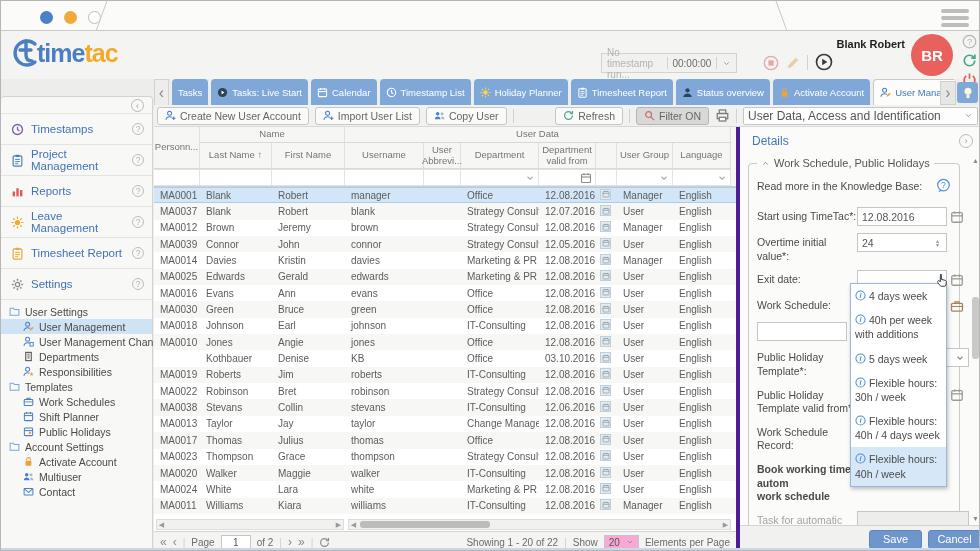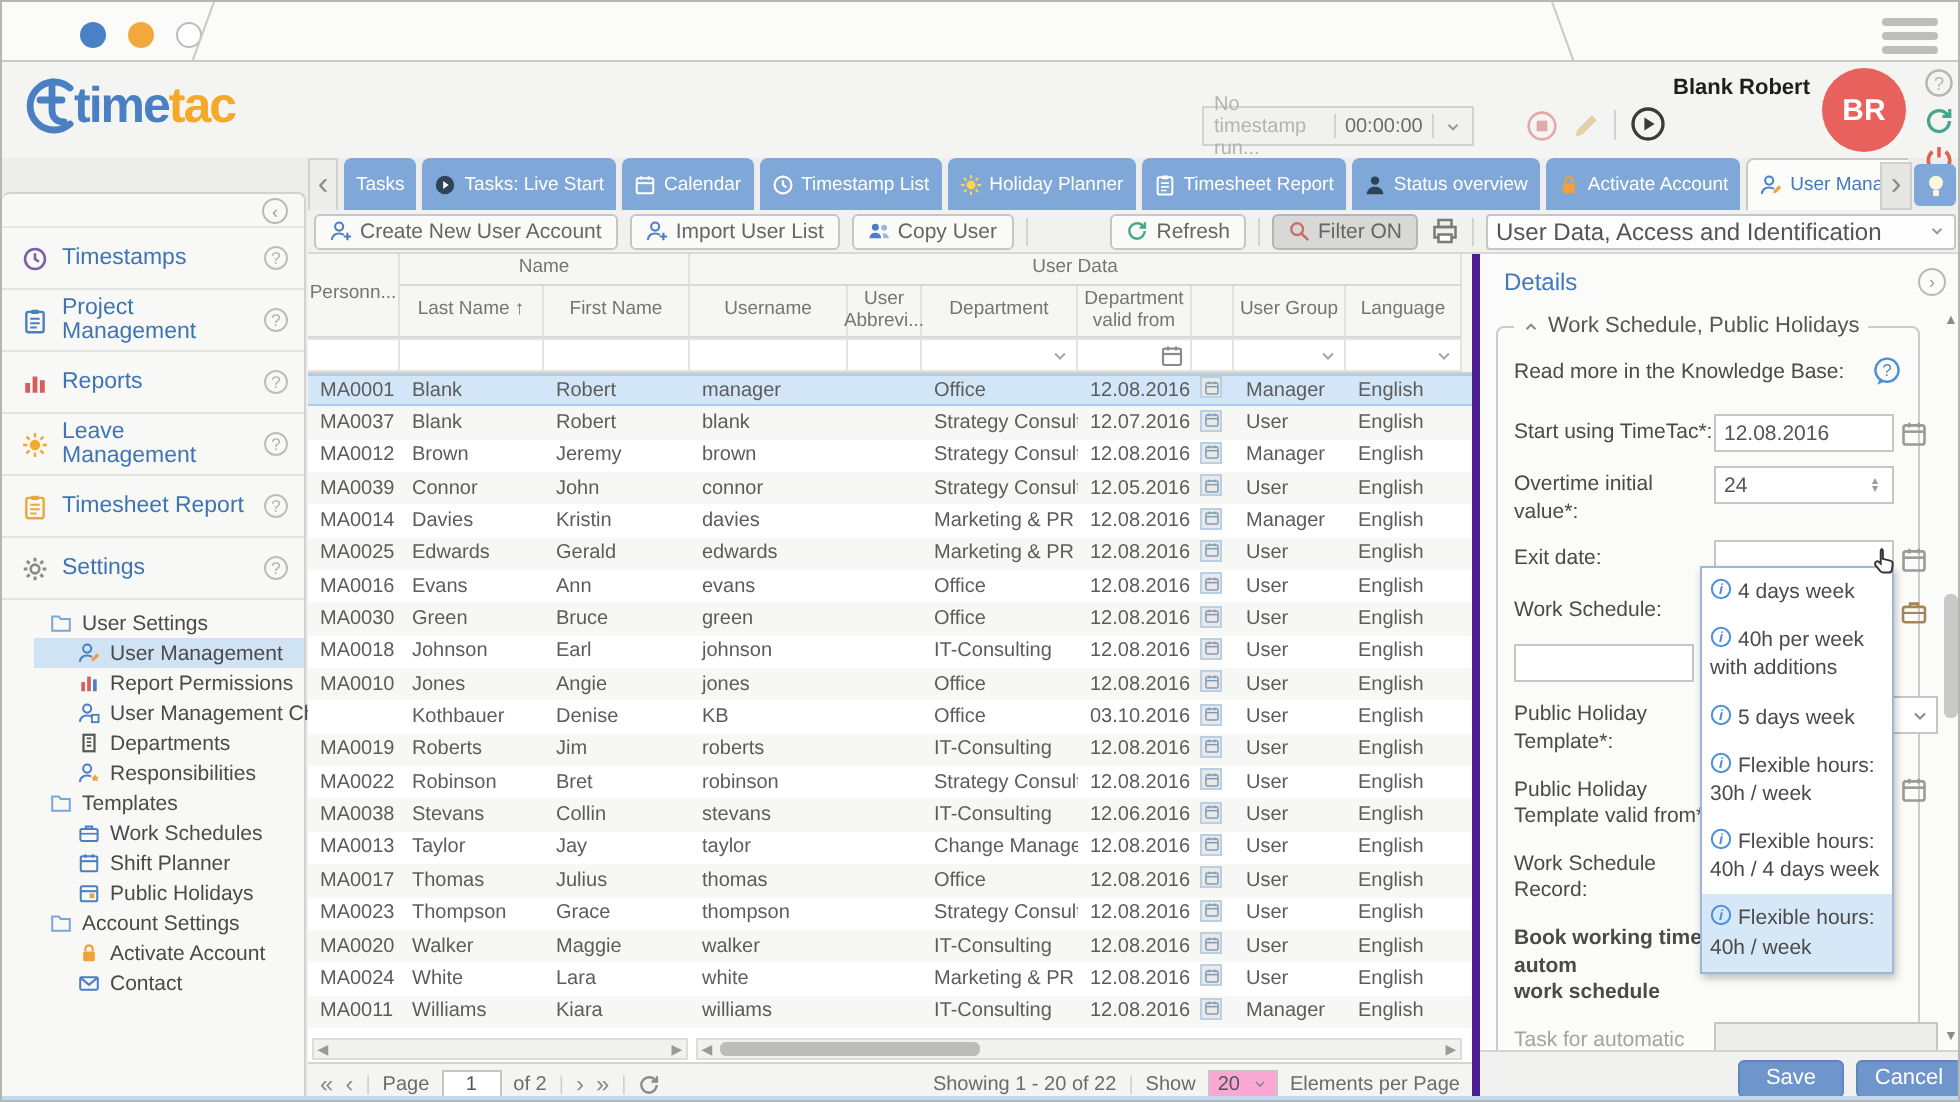--- a/index.html
+++ b/index.html
@@ -46,21 +46,21 @@
   .tabbar-right{position:absolute;left:939px;top:80px;width:16px;height:24px;background:#e6e6e4;border:1px solid #cfcfcd;display:flex;align-items:center;justify-content:center;color:#8a8a8a;}
 
   
   .sidebar{position:absolute;left:0;top:95px;width:152px;height:456px;background:#f8f8f6;border-top:1px solid #d2d2d0;border-right:1px solid #d2d2d0;border-radius:4px 4px 0 0;}
   .side-top{height:17px;position:relative;border-bottom:1px solid #e6e6e4;}
   .collapse-circle{position:absolute;right:8px;top:2px;width:13px;height:13px;border:1px solid #b9b9b7;border-radius:50%;color:#9a9a98;font-size:9px;display:flex;align-items:center;justify-content:center;}
   .side-item{height:31px;display:flex;align-items:center;gap:7px;padding:0 8px 0 10px;border-bottom:1px solid #e3e3e1;cursor:pointer;}
   .side-item .ic{width:13px;height:13px;}
   .side-label{font-size:11.5px;color:#3f74b4;flex:1;}
   .help{width:12px;height:12px;border:1px solid #bdbdbb;border-radius:50%;color:#b3b3b1;font-size:8.5px;display:flex;align-items:center;justify-content:center;}
-  .tree{padding-top:4px;padding-left:16px;}
+  .tree{padding-top:4px;}
   .tree-group{height:15px;display:flex;align-items:center;gap:5px;padding-left:8px;cursor:pointer;}
   .tree-group .ic{width:11px;height:11px;}
   .tree-item{height:15px;display:flex;align-items:center;gap:5px;padding-left:22px;cursor:pointer;}
   .tree-item .ic{width:11px;height:11px;}
   .tree-label{font-size:10.5px;color:#4a4a4a;white-space:nowrap;}
   .tree-item.selected{background:#cfe3f4;}
 
   
   .toolbar{position:absolute;left:153px;top:104px;width:827px;height:22px;background:#f1f1ef;border-bottom:1px solid #d8d8d6;display:flex;align-items:center;gap:6px;padding:0 3px;}
   .tbtn{height:18px;background:#fafaf8;border:1px solid #c6c6c4;border-radius:3px;font-size:10.5px;color:#666;display:flex;align-items:center;gap:4px;padding:0 7px;cursor:pointer;white-space:nowrap;}
@@ -402,30 +402,20 @@
           <span class="ic" style="color: rgb(74, 127, 196); width: 11px; height: 11px;">
             <svg viewBox="0 0 12 12">
               <circle cx="5" cy="3.6" r="2.2" fill="none" stroke="currentColor" stroke-width="1.1"></circle>
               <path d="M1 10.8c.3-2.3 1.9-3.5 4-3.5 1 0 1.9.3 2.6.8" fill="none" stroke="currentColor" stroke-width="1.1"></path>
               <path d="M7.2 10.6l.5-1.8 2.6-2.6 1.3 1.3-2.6 2.6z" fill="#f0a13a"></path>
             </svg>
           </span>
           <span class="tree-label">User Management</span>
         </div>
         <div class="tree-item">
-          <span class="ic" style="color: rgb(217, 92, 92); width: 11px; height: 11px;">
-            <svg viewBox="0 0 12 12">
-              <rect x="1.8" y="5.5" width="2" height="5" fill="#d95c5c"></rect>
-              <rect x="5" y="2.5" width="2" height="8" fill="#d95c5c"></rect>
-              <rect x="8.2" y="4" width="2" height="6.5" fill="#4a7fc4"></rect>
-            </svg>
-          </span>
-          <span class="tree-label">Report Permissions</span>
-        </div>
-        <div class="tree-item">
           <span class="ic" style="color: rgb(74, 127, 196); width: 11px; height: 11px;">
             <svg viewBox="0 0 12 12">
               <circle cx="5" cy="3.6" r="2.2" fill="none" stroke="currentColor" stroke-width="1.1"></circle>
               <path d="M1 10.8c.3-2.3 1.9-3.5 4-3.5 1 0 1.9.3 2.6.8" fill="none" stroke="currentColor" stroke-width="1.1"></path>
               <rect x="7.6" y="7" width="3.6" height="4" fill="none" stroke="currentColor" stroke-width="1"></rect>
             </svg>
           </span>
           <span class="tree-label">User Management Changelog</span>
         </div>
         <div class="tree-item">
@@ -494,20 +484,31 @@
           <span class="tree-label">Account Settings</span>
         </div>
         <div class="tree-item">
           <span class="ic" style="color: rgb(240, 161, 58); width: 11px; height: 11px;">
             <svg viewBox="0 0 12 12">
               <rect x="2.8" y="5.2" width="6.4" height="5.3" rx="1" fill="currentColor"></rect>
               <path d="M4 5V3.8a2 2 0 014 0V5" fill="none" stroke="currentColor" stroke-width="1.2"></path>
             </svg>
           </span>
           <span class="tree-label">Activate Account</span>
+        </div>
+        <div class="tree-item">
+          <span class="ic" style="color: rgb(74, 127, 196); width: 11px; height: 11px;">
+            <svg viewBox="0 0 12 12">
+              <circle cx="4" cy="4" r="1.9" fill="currentColor"></circle>
+              <path d="M.8 10c.2-2 1.5-3 3.2-3s3 1 3.2 3z" fill="currentColor"></path>
+              <circle cx="8.8" cy="4.2" r="1.6" fill="currentColor" opacity=".55"></circle>
+              <path d="M8 7.2c1.9-.1 3.2.9 3.4 2.8H8.4z" fill="currentColor" opacity=".55"></path>
+            </svg>
+          </span>
+          <span class="tree-label">Multiuser</span>
         </div>
         <div class="tree-item">
           <span class="ic" style="color: rgb(74, 127, 196); width: 11px; height: 11px;">
             <svg viewBox="0 0 12 12">
               <rect x="1.2" y="2.8" width="9.6" height="6.9" rx="0.8" fill="none" stroke="currentColor" stroke-width="1.1"></rect>
               <path d="M1.5 3.2L6 7l4.5-3.8" fill="none" stroke="currentColor" stroke-width="1.1"></path>
             </svg>
           </span>
           <span class="tree-label">Contact</span>
         </div>

